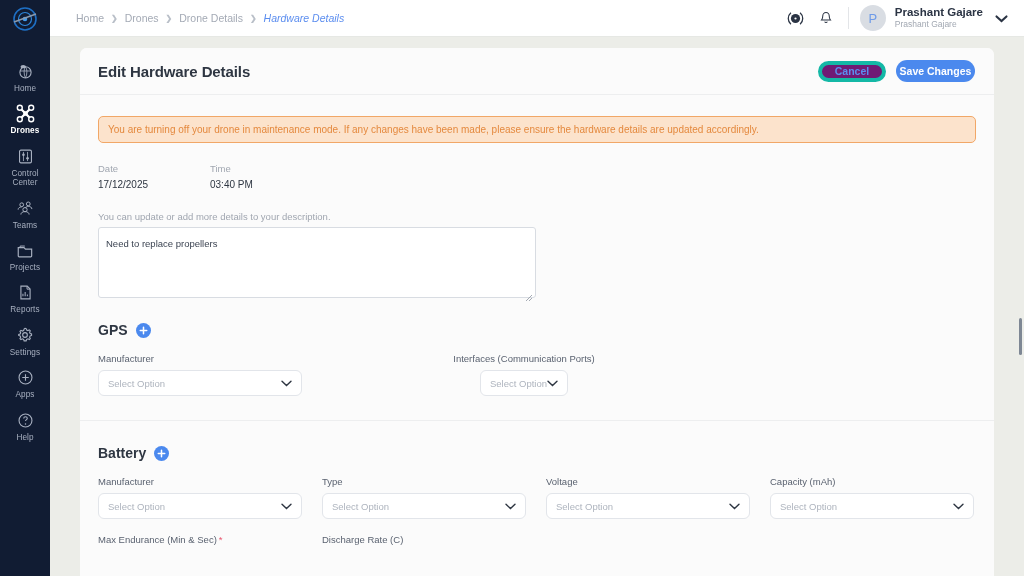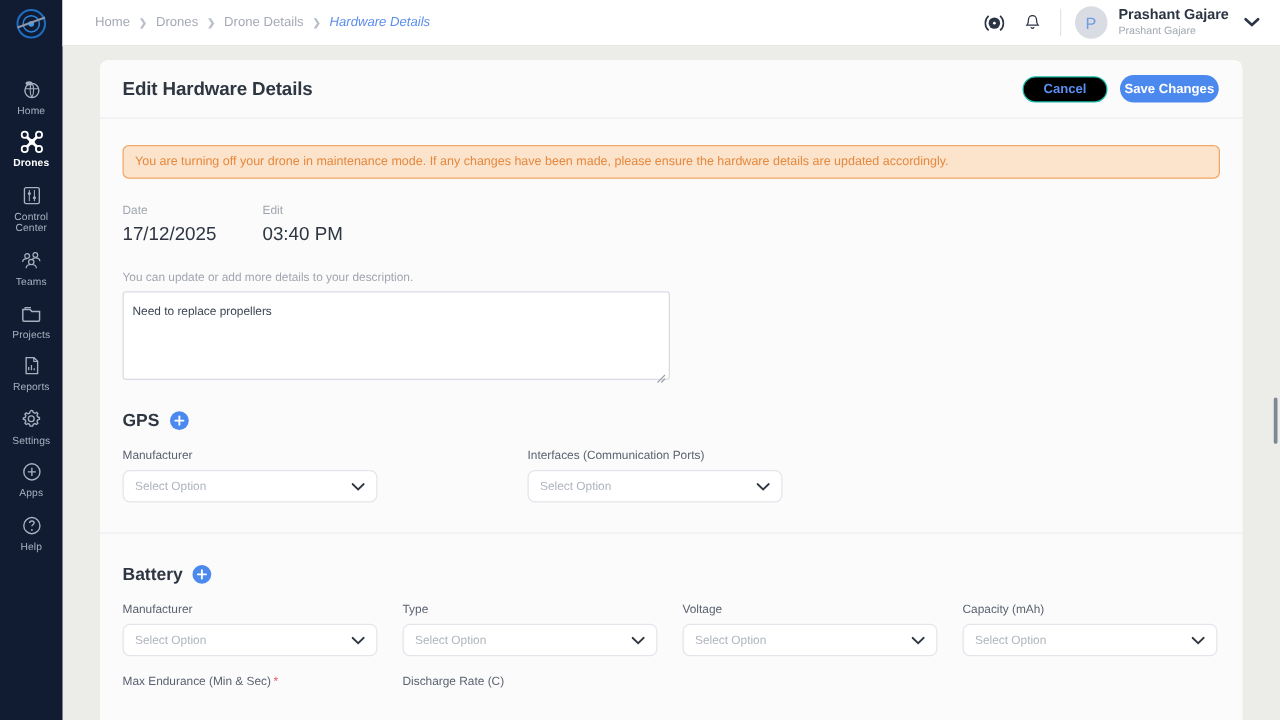--- a/index.html
+++ b/index.html
@@ -70,22 +70,22 @@
   }
   #card-head {
     height: 47px; border-bottom: 1px solid #EDEEEF;
     display: flex; align-items: center; padding: 0 19px 0 18px;
     background: #FBFBFB;
   }
   #card-title { font-size: 15px; font-weight: bold; color: #2E3642; letter-spacing: -.1px; }
   #card-actions { margin-left: auto; display: flex; align-items: center; gap: 10px; }
   .btn { font-size: 10.5px; font-weight: bold; border-radius: 14px; cursor: pointer; }
   #btn-cancel {
-    width: 68px; height: 21px; background: #000000;
-    border: 1px solid #14b8a6; color: #5B8DEF;
+    width: 68px; height: 21px; background: #701a75;
+    border: 4px solid #14b8a6; color: #5B8DEF;
     display: flex; align-items: center; justify-content: center;
   }
   #btn-save {
     width: 79px; height: 22px; background: #4B89EE;
     border: none; color: #FFFFFF;
     display: flex; align-items: center; justify-content: center;
   }
 
   #card-body { padding: 0 18px; }
 
@@ -95,21 +95,21 @@
     background: #FCE3CC; border: 1px solid #F1A767; border-radius: 5px;
     display: flex; align-items: center; padding-left: 9px;
   }
   #warn-text { font-size: 10px; color: #E4893E; }
 
   
   #datetime { margin-top: 19px; display: flex; }
   .dt-col { display: flex; flex-direction: column; }
   .dt-col:first-child { width: 112px; }
   .dt-label { font-size: 9.5px; color: #A0A6B0; line-height: 13px; }
-  .dt-value { font-size: 15px; color: #2E3642; margin-top: 4px; }
+  .dt-value { font-size: 10px; color: #2E3642; margin-top: 4px; }
 
   
   #desc-hint { margin-top: 21px; font-size: 9.5px; color: #A0A6B0; }
   #desc-box {
     margin-top: 5px; width: 438px; height: 71px;
     background: #FFFFFF; border: 1px solid #D8DCE2; border-radius: 3px;
     padding: 5px 7px; position: relative;
   }
   #desc-text { font-size: 9.5px; color: #3C4452; }
   #desc-resize {
@@ -137,21 +137,21 @@
     display: flex; align-items: center; padding: 0 9px;
     cursor: pointer;
   }
   .control .ph { font-size: 9.5px; color: #AEB4BE; }
   .control .chev { margin-left: auto; display: flex; align-items: center; }
   .control.textfield { cursor: text; }
 
   
   .gps-f1 { width: 204px; margin-right: 120px; }
   .gps-f2 { width: 204px; margin-right: 120px; }
-  .gps-f3 { width: 204px; }
+  .gps-f3 { width: 204px; align-items: center; }
 
   
   .bat-f { width: 204px; margin-right: 20px; }
   .bat-f.last { margin-right: 0; }
 
   #divider-1 { margin-top: 24px; height: 1px; background: #EDEEEF; margin-left: -18px; margin-right: -18px; }
 
   
   #scroll-track {
     position: absolute; right: 2px; top: 48px;
@@ -337,21 +337,21 @@
     <div id="warn">
       <span id="warn-text">You are turning off your drone in maintenance mode. If any changes have been made, please ensure the hardware details are updated accordingly.</span>
     </div>
 
     <div id="datetime">
       <div class="dt-col">
         <span class="dt-label">Date</span>
         <span class="dt-value">17/12/2025</span>
       </div>
       <div class="dt-col">
-        <span class="dt-label">Edit</span>
+        <span class="dt-label">Time</span>
         <span class="dt-value">03:40 PM</span>
       </div>
     </div>
 
     <div id="desc-hint">You can update or add more details to your description.</div>
     <div id="desc-box">
       <span id="desc-text">Need to replace propellers</span>
       <span id="desc-resize">
         <svg width="8" height="8" viewBox="0 0 8 8">
             <path d="M7 1 L1 7 M7 4 L4 7" stroke="#9AA0AA" stroke-width=".9" fill="none"></path>

